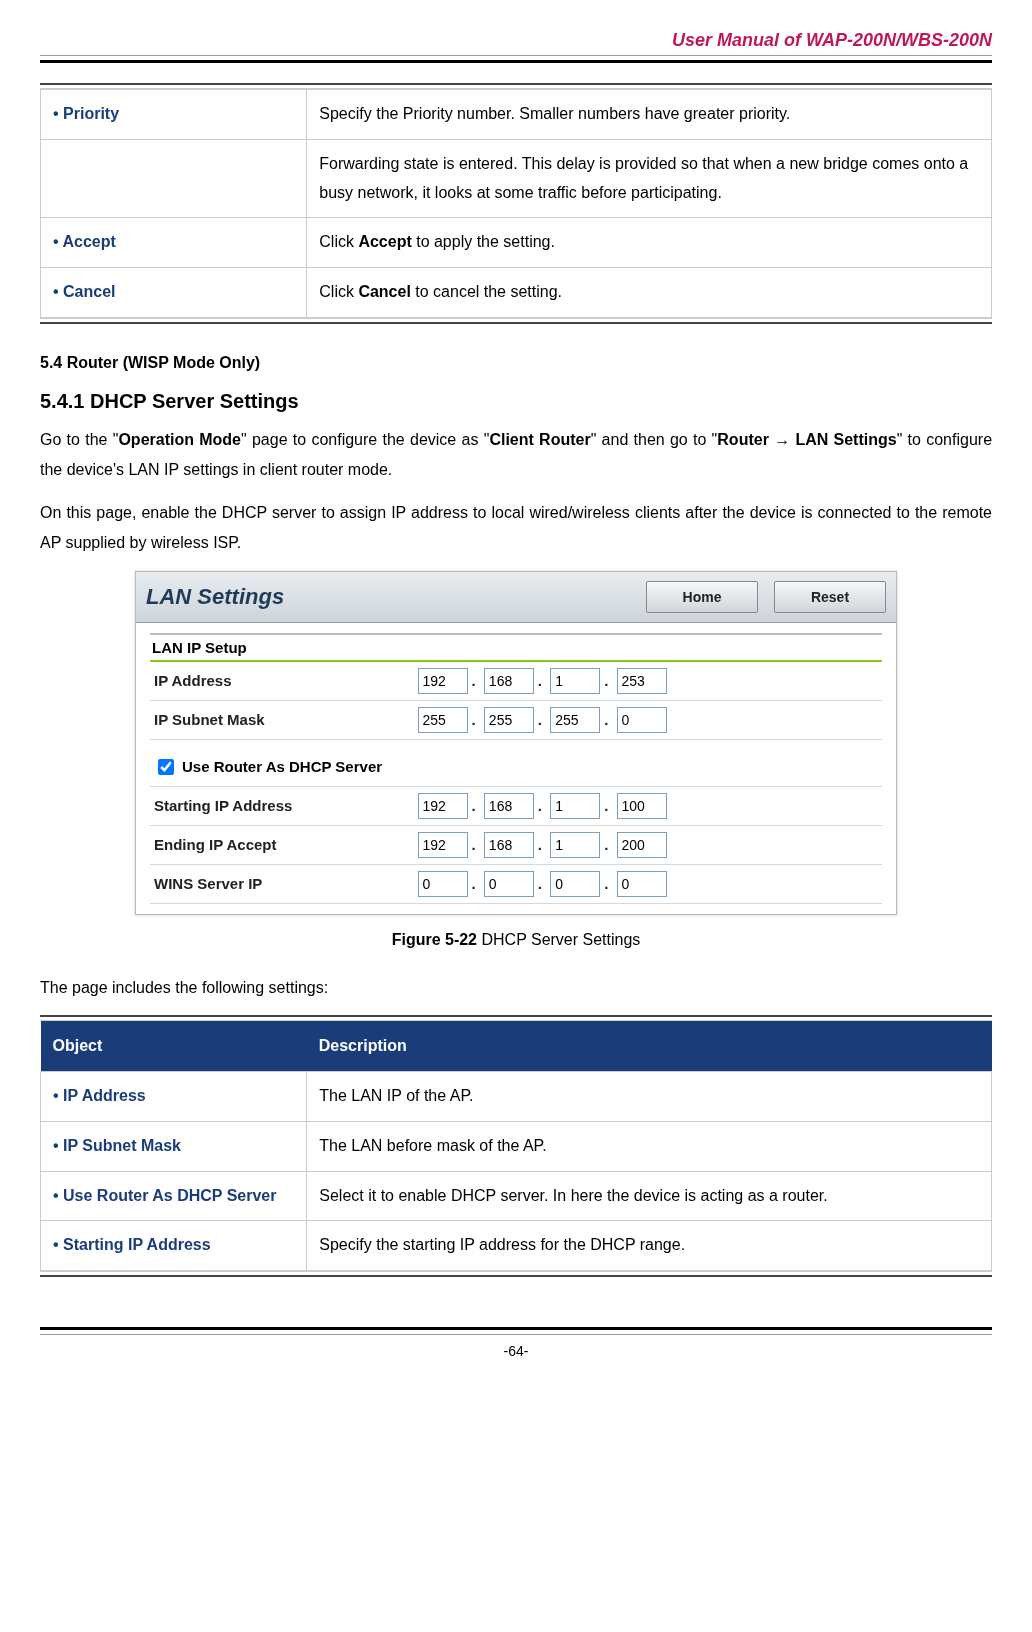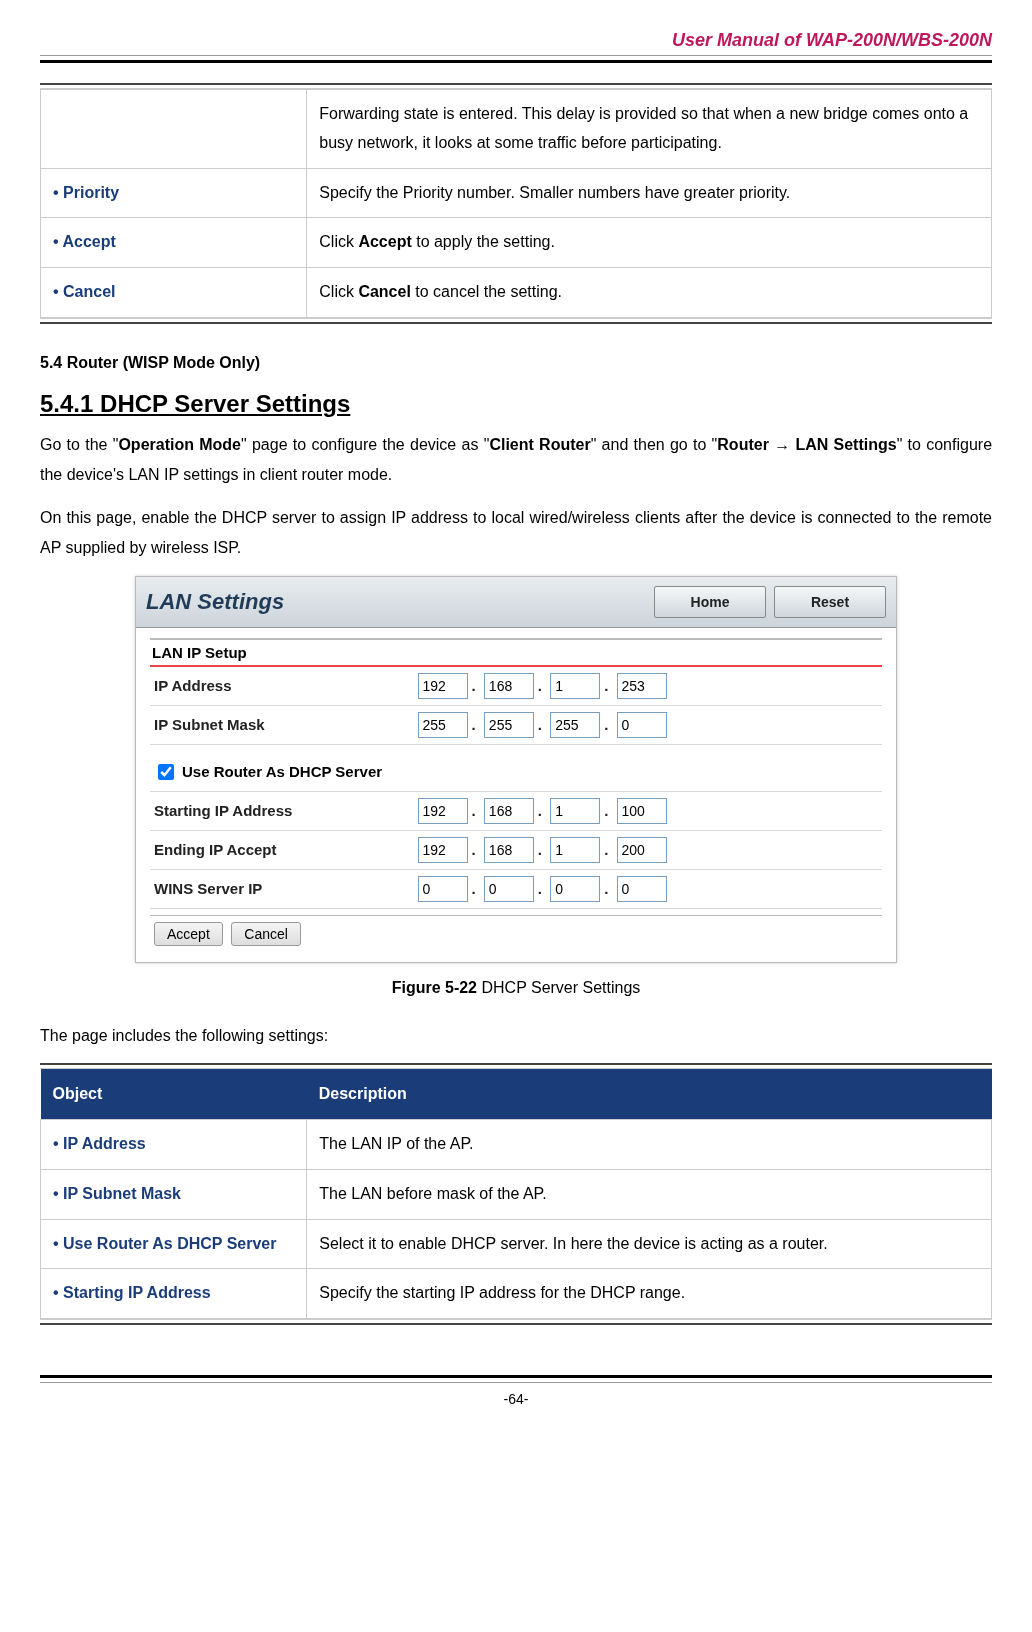--- a/index.html
+++ b/index.html
@@ -63,23 +63,22 @@
     .bullet::before {
       content: "• ";
       color: #1a3d7a;
       font-weight: bold;
     }
     h2 {
       font-size: 16px;
       margin: 30px 0 10px;
     }
     h3 {
-      font-size: 24px;
+      font-size: 20px;
       margin: 18px 0 10px;
-      text-decoration: underline;
     }
     p {
       line-height: 1.9;
       margin: 12px 0;
       text-align: justify;
     }
     .fig-wrapper {
       text-align: center;
       margin: 0 auto;
     }
@@ -101,21 +100,21 @@
       height: 38px;
     }
     .lan-header-title {
       font-size: 22px;
       font-weight: bold;
       color: #1f3b58;
       font-style: italic;
     }
     .hdr-buttons {
       display: flex;
-      gap: 8px;
+      gap: 16px;
     }
     .hdr-btn {
       width: 110px;
       height: 30px;
       background: linear-gradient(#f5f7f8, #d0d6dc);
       border: 1px solid #888;
       border-radius: 2px;
       font-weight: bold;
       font-size: 14px;
       color: #222;
@@ -123,21 +122,21 @@
       align-items: center;
       justify-content: center;
       cursor: pointer;
     }
     .lan-body {
       padding: 0 14px 10px;
     }
     .section-label {
       font-weight: bold;
       border-top: 2px solid #bbb;
-      border-bottom: 2px solid #ef4444;
+      border-bottom: 2px solid #84cc16;
       padding: 4px 2px;
       margin-top: 10px;
       font-size: 15px;
     }
     .form-table {
       width: 100%;
       border-collapse: collapse;
     }
     .form-table td {
       padding: 6px 4px;
@@ -214,26 +213,26 @@
 </head>
 <body>
 
 <div class="header-title">User Manual of WAP-200N/WBS-200N</div>
 <div class="header-line"></div>
 
 <div class="double-line-top"></div>
 <table class="desc-table">
   <tbody>
       <tr>
+    <td class="obj"><span class="bullet">Priority</span></td>
+    <td>Specify the Priority number. Smaller numbers have greater priority.</td>
+  </tr>
+  <tr>
     <td class="obj"></td>
     <td>Forwarding state is entered. This delay is provided so that when a new bridge comes onto a busy network, it looks at some traffic before participating.</td>
-  </tr>
-  <tr>
-    <td class="obj"><span class="bullet">Priority</span></td>
-    <td>Specify the Priority number. Smaller numbers have greater priority.</td>
   </tr>
   <tr>
     <td class="obj"><span class="bullet">Accept</span></td>
     <td>
       <span>Click </span><b>Accept</b><span> to apply the setting.</span>
     </td>
   </tr>
   <tr>
     <td class="obj"><span class="bullet">Cancel</span></td>
     <td>
@@ -314,24 +313,20 @@
           <td class="label">WINS Server IP</td>
           <td>
             <input class="ip-input" value="0" style=""><span class="dot">.</span>
             <input class="ip-input" value="0" style=""><span class="dot">.</span>
             <input class="ip-input" value="0" style=""><span class="dot">.</span>
             <input class="ip-input" value="0" style="">
           </td>
         </tr>
       </tbody>
         </table>
-      <div class="bottom-bar">
-        <button class="lan-btn">Accept</button>
-        <button class="lan-btn">Cancel</button>
-      </div>
     </div>
   </div>
 </div>
 
 <div class="figure-caption">
   <b>Figure 5-22</b><span> DHCP Server Settings</span>
 </div>
 
 <p>The page includes the following settings:</p>
 

